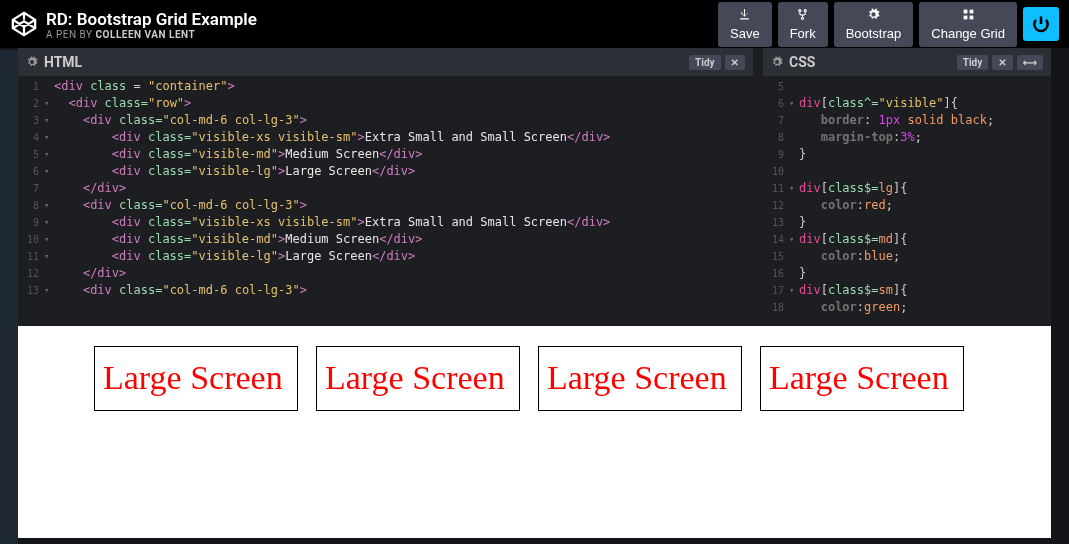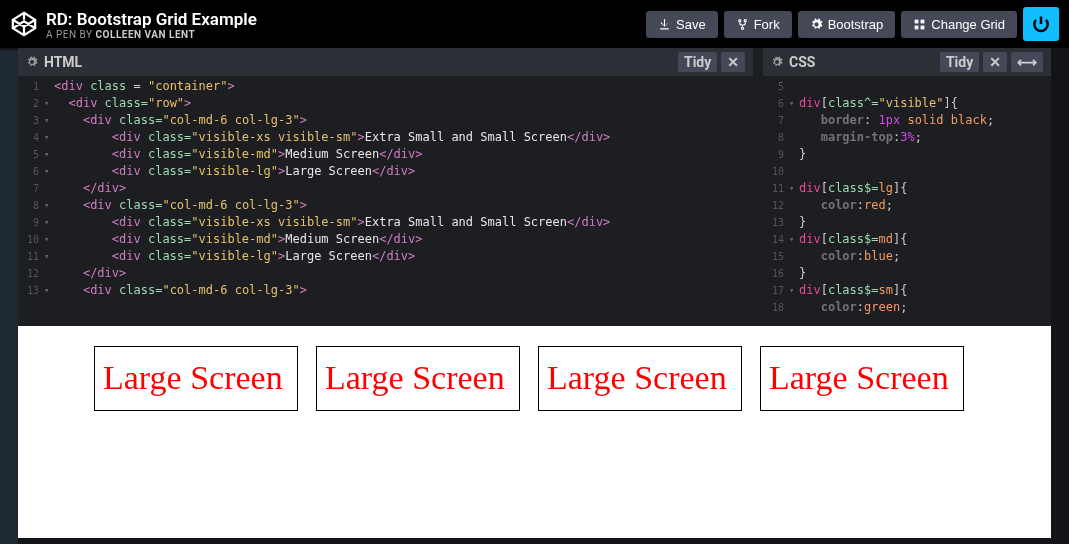--- a/index.html
+++ b/index.html
@@ -6,34 +6,34 @@
 body { font-family:-apple-system,BlinkMacSystemFont,"Segoe UI",Roboto,sans-serif; background:#000; width:1069px; height:544px; overflow:hidden; }
 .app { background:#131417; width:1069px; height:544px; display:flex; flex-direction:column; }
 
 
 .hdr { background:#000; color:#fff; display:flex; align-items:center; padding:24px 10px; height:34px; }
 .logo-box { width:28px; height:28px; display:flex; align-items:center; justify-content:center; margin-right:8px; }
 .hdr-title { font-size:17px; font-weight:600; }
 .hdr-sub { font-size:10px; color:#999; text-transform:uppercase; letter-spacing:.5px; }
 .hdr-sub b { color:#ccc; font-weight:700; }
 .hdr-spacer { flex:1; }
-.btn { background:#444857; color:#fff; border:none; padding:6px 12px; font-size:13px; border-radius:3px; margin-left:6px; display:flex; align-items:center; gap:5px; cursor:pointer; }
+.btn { background:#444857; color:#fff; border:none; padding:6px 12px; font-size:13px; border-radius:3px; margin-left:6px; display:flex; align-items:center; gap:5px; cursor:pointer;flex-direction:column; }
 .btn svg { width:13px; height:13px; }
 .pwr { background:#0ebeff; width:36px; height:34px; border-radius:3px; display:flex; align-items:center; justify-content:center; margin-left:6px; cursor:pointer; }
 .pwr svg { width:20px; height:20px; }
 
 
 .editors { display:flex; background:#1d1e22; height:278px; margin:0 18px; gap:10px;justify-content:flex-end; }
 .pane { background:#1d1e22; display:flex; flex-direction:column; overflow:hidden; }
 .pane.html { flex:1; }
 .pane.css { width:288px; }
 .pane-hdr { background:#2c2f36; color:#ccc; display:flex; align-items:center; padding:4px 8px; font-size:14px; font-weight:700; height:28px; }
 .pane-hdr svg { width:12px; height:12px; margin-right:6px; fill:#999; }
 .pane-hdr-spacer { flex:1; }
-.pane-ctrl { background:#444857; color:#ccc; font-size:14px; padding:2px 6px; margin-left:4px; border-radius:2px; cursor:pointer; }
+.pane-ctrl { background:#444857; color:#ccc; font-size:10px; padding:2px 6px; margin-left:4px; border-radius:2px; cursor:pointer; }
 .code { font-family:Menlo,Consolas,monospace; font-size:12px; line-height:17px; padding:2px 4px; color:#ccc; overflow:hidden; flex:1; white-space:pre; }
 .code .row { display:flex; }
 .gutter { width:22px; color:#555; text-align:right; padding-right:5px; user-select:none; font-size:10px; }
 .fold { color:#666; font-size:9px; padding-right:3px; width:10px; }
 .tag { color:#d07cc2; }
 .attr { color:#9cdcb0; }
 .str { color:#e6c06c; }
 .txt { color:#e6e6e6; }
 .prop { color:#737373;font-weight:bold; }
 .val { color:#f19a66; }

